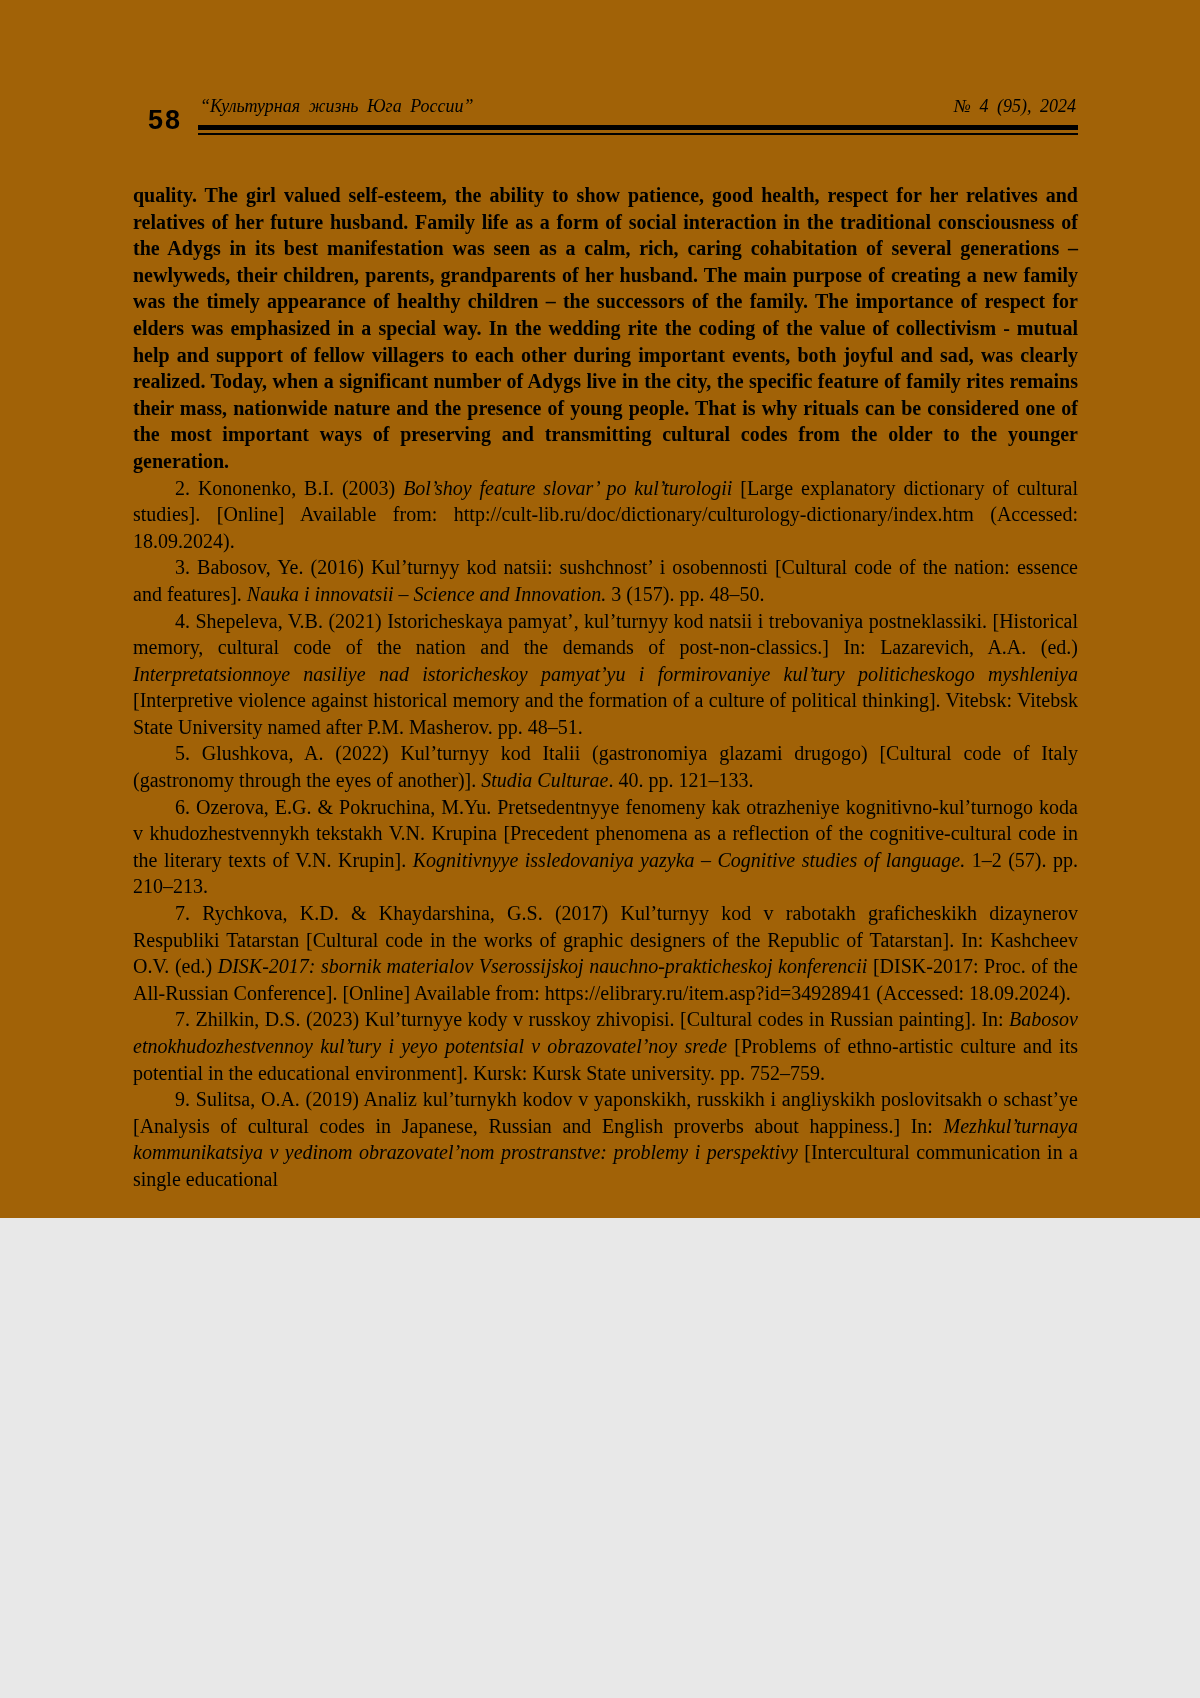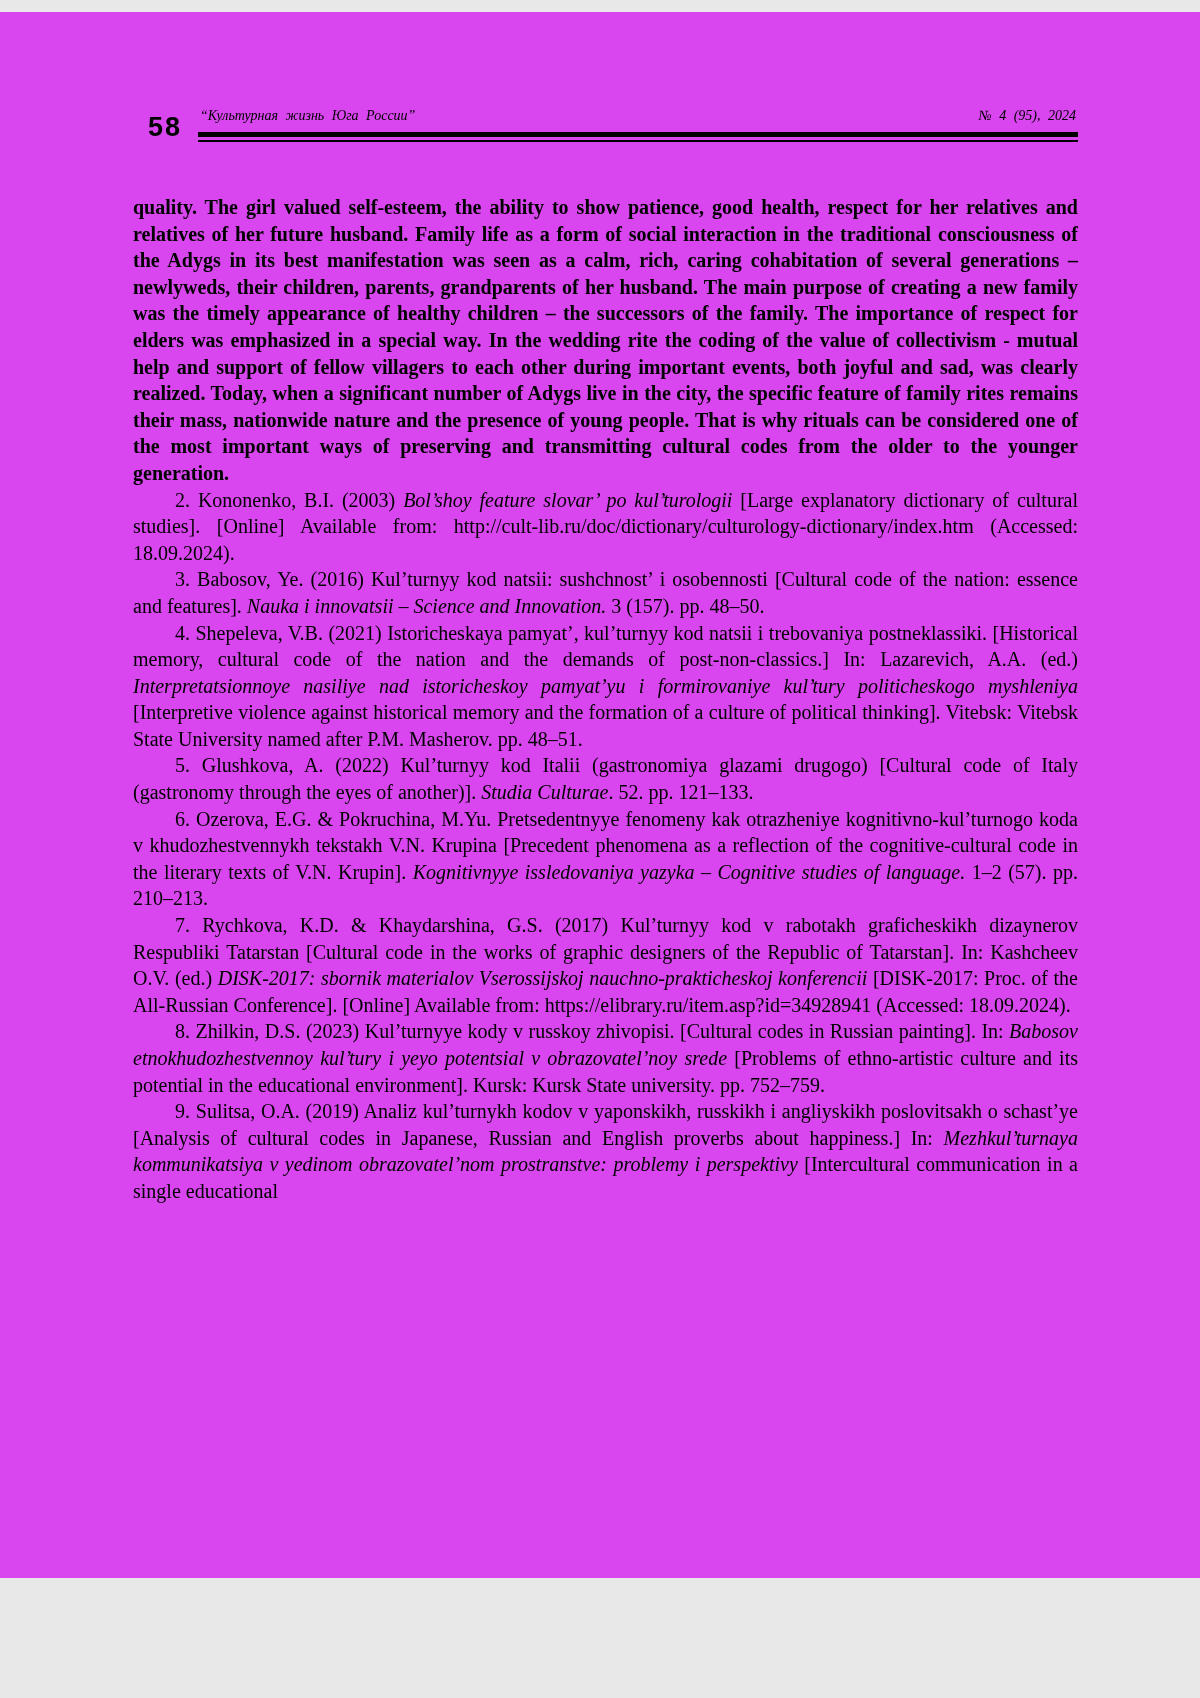--- a/index.html
+++ b/index.html
@@ -1,21 +1,21 @@
 <!DOCTYPE html>
 <html><head>
 <meta charset="utf-8">
 <style>
   html, body { margin: 0; padding: 0; background: #e8e8e8; }
   .page {
     position: relative;
     width: 1200px;
-    height: 1566px;
-    margin: 12px auto;
-    background: #d946ef;
+    height: 1218px;
+    margin: 0 auto;
+    background: #a16207;
     color: #000000;
     font-family: "Liberation Serif", serif;
     overflow: hidden;
     box-sizing: border-box;
   }
   .page-header {
     position: absolute;
     top: 96px;
     left: 148px;
     right: 122px;
@@ -30,21 +30,21 @@
     letter-spacing: 2px;
     padding-right: 16px;
     padding-bottom: 1px;
   }
   .header-main { flex: 1; }
   .header-titles {
     display: flex;
     justify-content: space-between;
     align-items: baseline;
     font-style: italic;
-    font-size: 14px;
+    font-size: 18px;
     line-height: 1.2;
     padding: 0 2px 7px 2px;
   }
   .journal-title { word-spacing: 4px; }
   .issue-info { word-spacing: 4px; }
   .rule-thick { height: 5px; background: #000; }
   .rule-thin  { height: 2px; background: #000; margin-top: 3px; }
   .page-body {
     position: absolute;
     top: 182px;
@@ -92,21 +92,21 @@
   </header>
 
   <main class="page-body">
     <p class="body-paragraph">quality. The girl valued self-esteem, the ability to show patience, good health, respect for her relatives and relatives of her future husband. Family life as a form of social interaction in the traditional consciousness of the Adygs in its best manifestation was seen as a calm, rich, caring cohabitation of several generations – newlyweds, their children, parents, grandparents of her husband. The main purpose of creating a new family was the timely appearance of healthy children – the successors of the family. The importance of respect for elders was emphasized in a special way. In the wedding rite the coding of the value of collectivism - mutual help and support of fellow villagers to each other during important events, both joyful and sad, was clearly realized. Today, when a significant number of Adygs live in the city, the specific feature of family rites remains their mass, nationwide nature and the presence of young people. That is why rituals can be considered one of the most important ways of preserving and transmitting cultural codes from the older to the younger generation.</p>
 
 
     <section class="references-list">
       <p class="reference-item"><span>2. Kononenko, B.I. (2003) </span><i>Bol’shoy feature slovar’ po kul’turologii</i><span> [Large explanatory dictionary of cultural studies]. [Online] Available from: http://cult-lib.ru/doc/​dictionary/culturology-dictionary/index.htm (Accessed: 18.09.2024).</span></p>
       <p class="reference-item"><span>3. Babosov, Ye. (2016)  Kul’turnyy kod natsii: sushchnost’ i osobennosti [Cultural code of the nation: essence and features]. </span><i>Nauka i innovatsii – Science and Innovation.</i><span> 3 (157). pp. 48–50.</span></p>
       <p class="reference-item"><span>4. Shepeleva, V.B. (2021) Istoricheskaya pamyat’, kul’turnyy kod natsii i trebovaniya postneklassiki. [Historical memory, cultural code of the nation and the demands of post-non-classics.] In: Lazarevich, A.A. (ed.) </span><i>Interpretatsionnoye nasiliye nad istoricheskoy pamyat’yu i formirovaniye kul’tury politicheskogo myshleniya</i><span> [Interpretive violence against historical memory and the formation of a culture of political thinking]. Vitebsk: Vitebsk State University named after P.M. Masherov. pp. 48–51.</span></p>
-      <p class="reference-item"><span>5. Glushkova, A. (2022) Kul’turnyy kod Italii (gastronomiya glazami drugogo) [Cultural code of Italy (gastronomy through the eyes of another)]. </span><i>Studia Culturae</i><span>. 52. pp. 121–133.</span></p>
+      <p class="reference-item"><span>5. Glushkova, A. (2022) Kul’turnyy kod Italii (gastronomiya glazami drugogo) [Cultural code of Italy (gastronomy through the eyes of another)]. </span><i>Studia Culturae</i><span>. 40. pp. 121–133.</span></p>
       <p class="reference-item"><span>6. Ozerova, E.G. &amp; Pokruchina, M.Yu. Pretsedentnyye fenomeny kak otrazheniye kognitivno-kul’turnogo koda v khudozhestvennykh tekstakh V.N. Krupina [Precedent phenomena as a reflection of the cognitive-cultural code in the literary texts of V.N. Krupin]. </span><i>Kognitivnyye issledovaniya yazyka – Cognitive studies of language.</i><span> 1–2 (57). pp. 210–213.</span></p>
       <p class="reference-item"><span>7. Rychkova, K.D. &amp; Khaydarshina, G.S. (2017) Kul’turnyy kod v rabotakh graficheskikh dizaynerov Respubliki Tatarstan [Cultural code in the works of graphic designers of the Republic of Tatarstan]. In: Kashcheev O.V. (ed.) </span><i>DISK-2017: sbornik materialov Vserossijskoj nauchno-prakticheskoj konferencii</i><span> [DISK-2017: Proc. of the All-Russian Conference].  [Online] Available from: https://elibrary.ru/item.asp?id=34928941 (Accessed: 18.09.2024).</span></p>
-      <p class="reference-item"><span>8. Zhilkin, D.S. (2023) Kul’turnyye kody v russkoy zhivopisi. [Cultural codes in Russian painting]. In: </span><i>Babosov etnokhudozhestvennoy kul’tury i yeyo potentsial v obrazovatel’noy srede</i><span> [Problems of ethno-artistic culture and its potential in the educational environment]. Kursk: Kursk State university. pp. 752–759.</span></p>
+      <p class="reference-item"><span>7. Zhilkin, D.S. (2023) Kul’turnyye kody v russkoy zhivopisi. [Cultural codes in Russian painting]. In: </span><i>Babosov etnokhudozhestvennoy kul’tury i yeyo potentsial v obrazovatel’noy srede</i><span> [Problems of ethno-artistic culture and its potential in the educational environment]. Kursk: Kursk State university. pp. 752–759.</span></p>
       <p class="reference-item"><span>9. Sulitsa, O.A. (2019) Analiz kul’turnykh kodov v yaponskikh, russkikh i angliyskikh poslovitsakh o schast’ye [Analysis of cultural codes in Japanese, Russian and English proverbs about happiness.] In: </span><i>Mezhkul’turnaya kommunikatsiya v yedinom obrazovatel’nom prostranstve: problemy i perspektivy</i><span> [Intercultural communication in a single educational</span></p>
     </section>
   </main>
 
 </div>
 
 </body></html>

